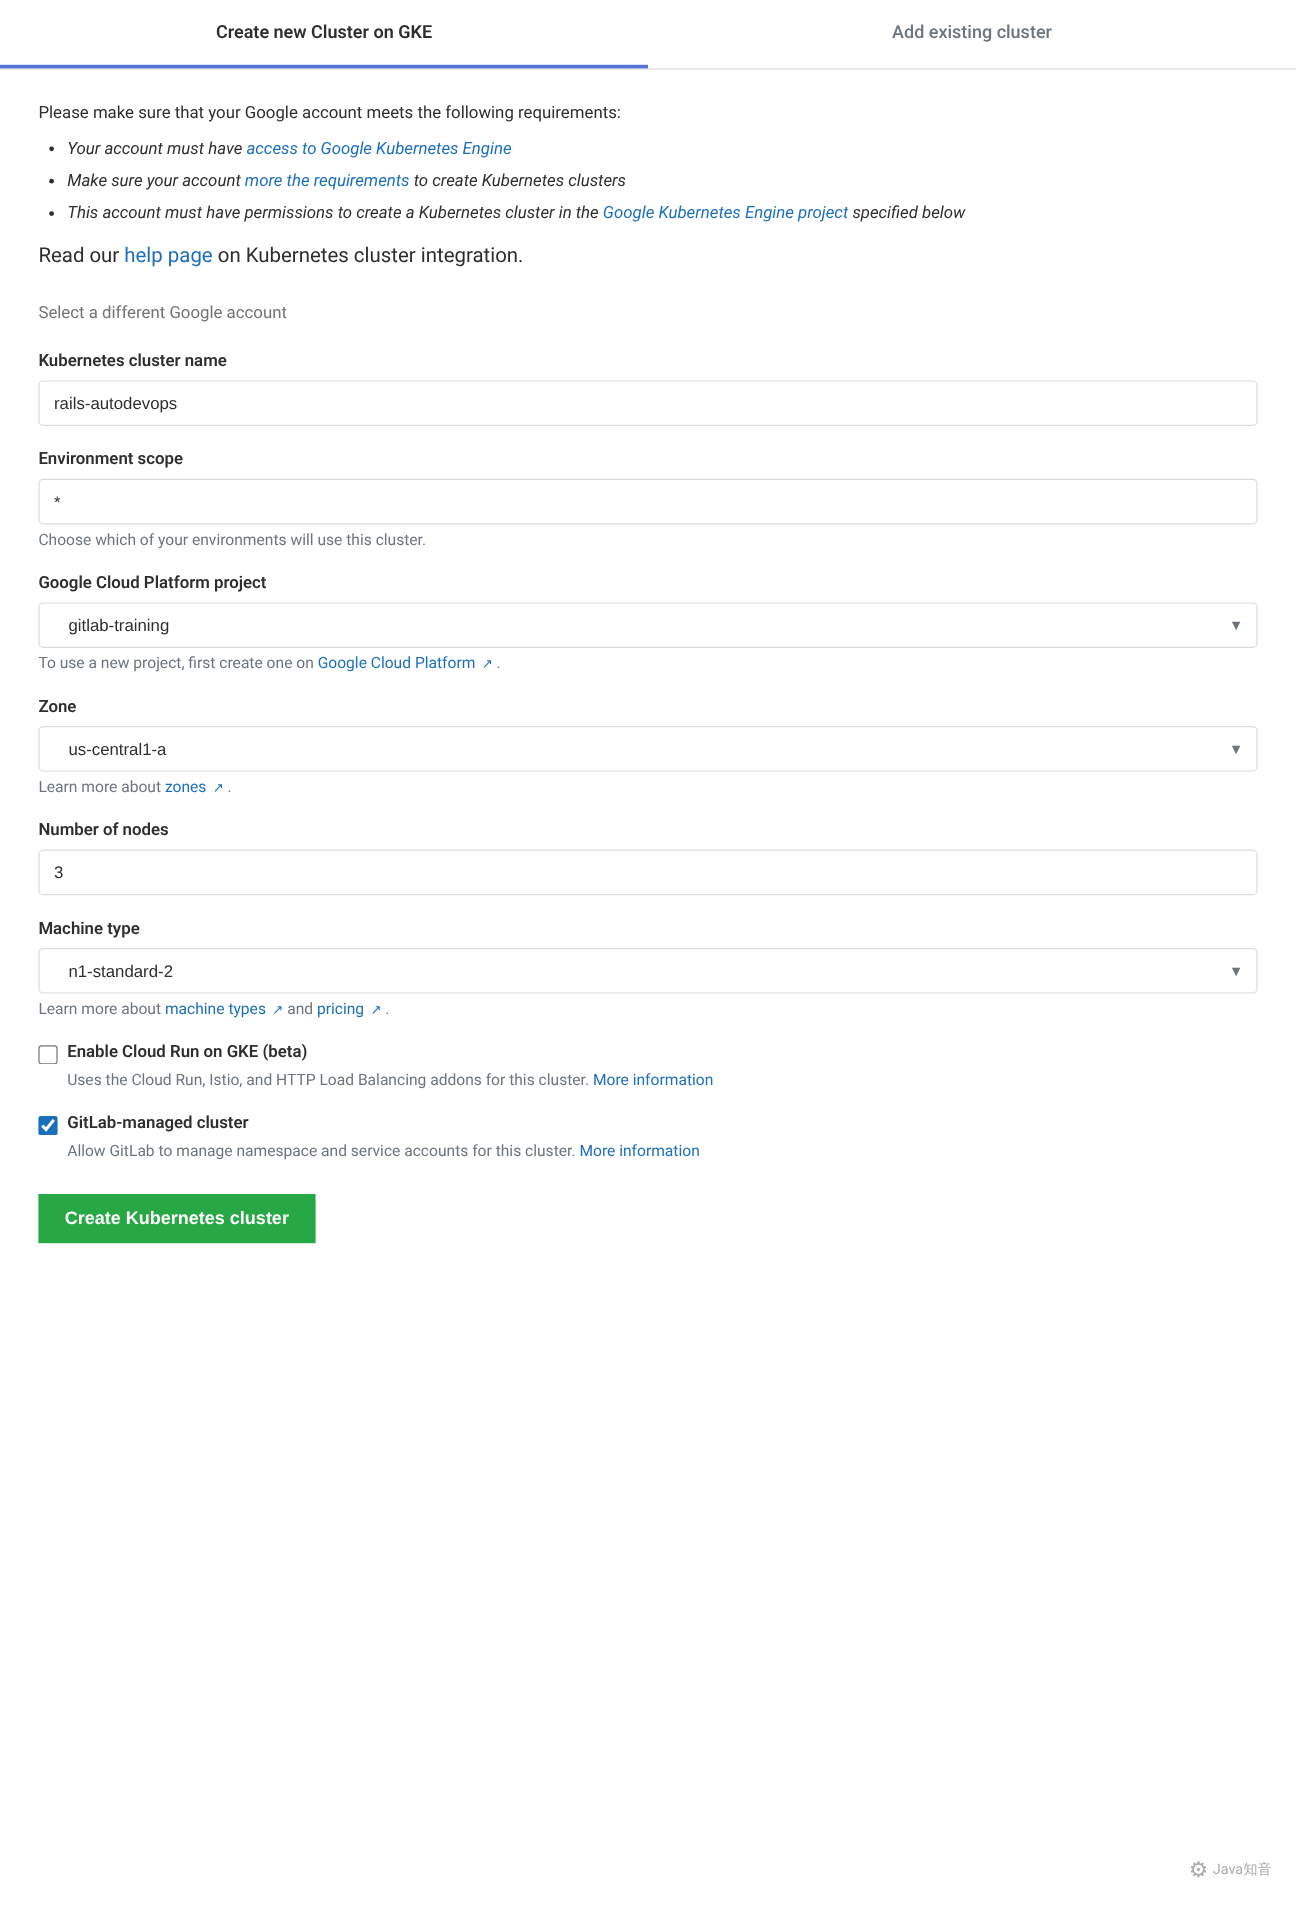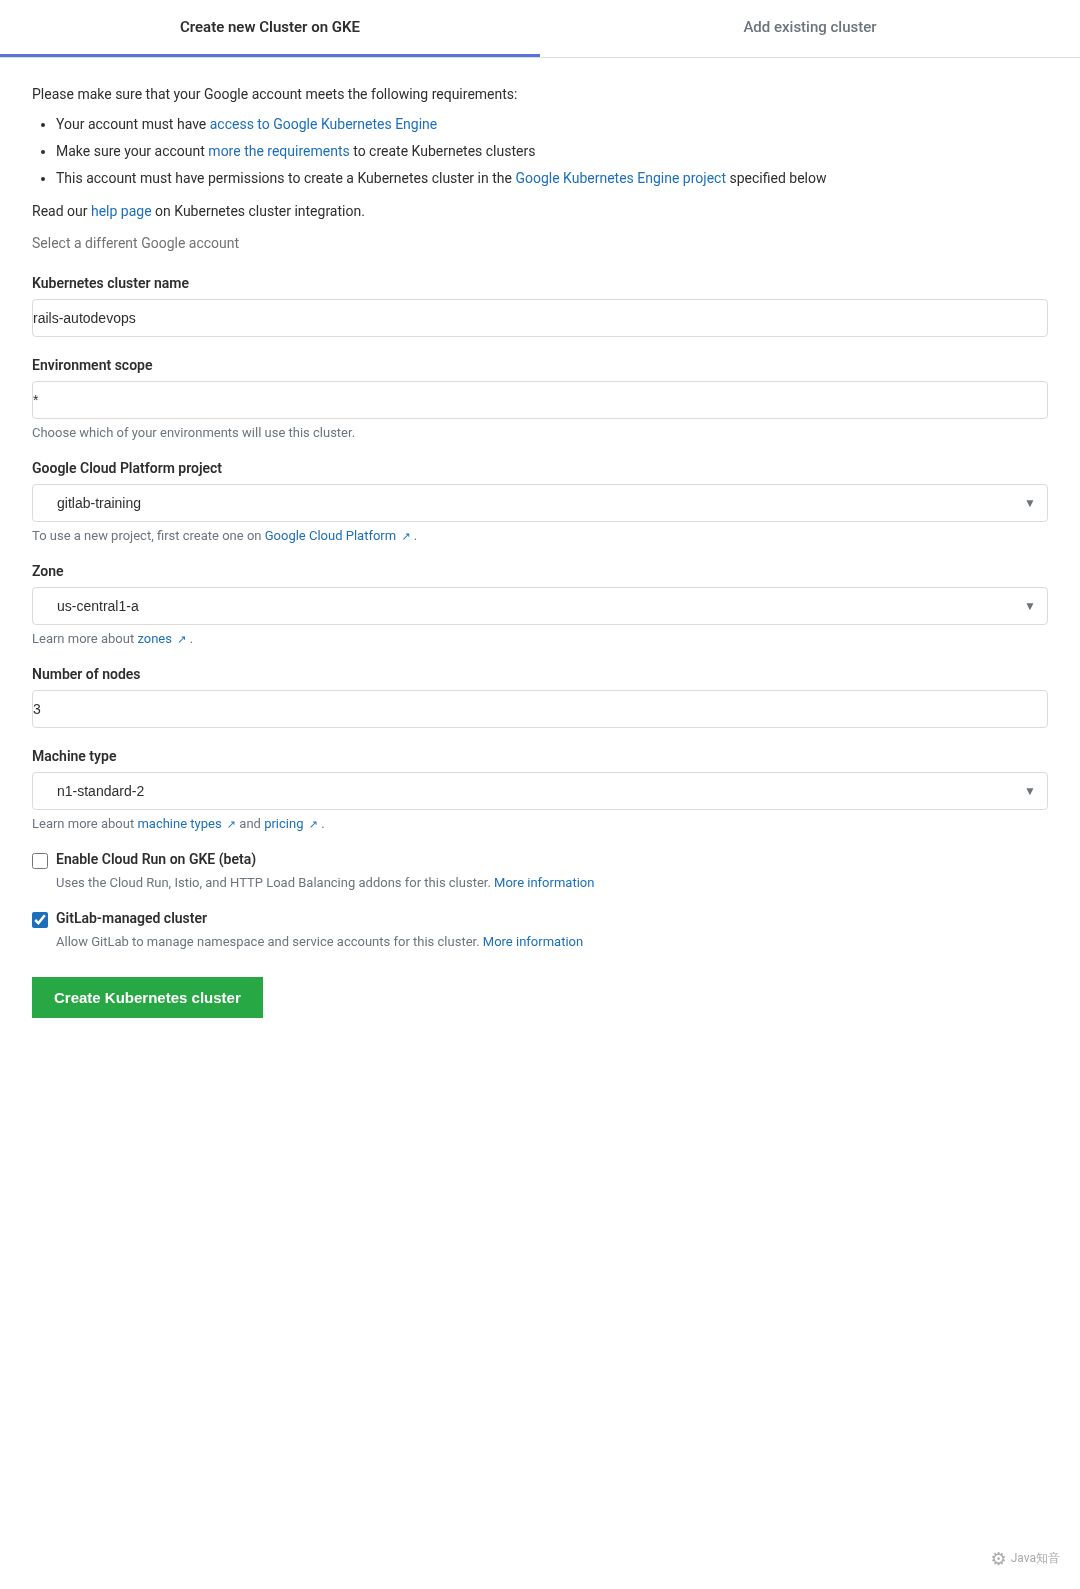--- a/index.html
+++ b/index.html
@@ -56,25 +56,26 @@
     .requirements-list {
       list-style: disc;
       padding-left: 24px;
       margin-bottom: 14px;
     }
 
     .requirements-list li {
       margin-bottom: 6px;
       line-height: 1.5;
       font-size: 14px;
+      font-style: italic;
     }
 
     .help-text {
-      font-size: 14px;
-      margin-bottom: 16px;
+      font-size: 17px;
+      margin-bottom: 30px;
     }
 
     a {
       color: #1c6fbb;
       text-decoration: none;
     }
 
     .select-account-link {
       color: #737373;
       font-size: 14px;
@@ -89,21 +90,21 @@
 
     .field-label {
       font-size: 14px;
       font-weight: 600;
       margin-bottom: 8px;
       display: block;
     }
 
     .text-input {
       width: 100%;
-      padding: 10px 0;
+      padding: 10px 12px;
       border: 1px solid #dbdbdb;
       border-radius: 4px;
       font-size: 14px;
       color: #2e2e2e;
       outline: none;
       background: #fff;
     }
 
     .field-hint {
       font-size: 13px;

